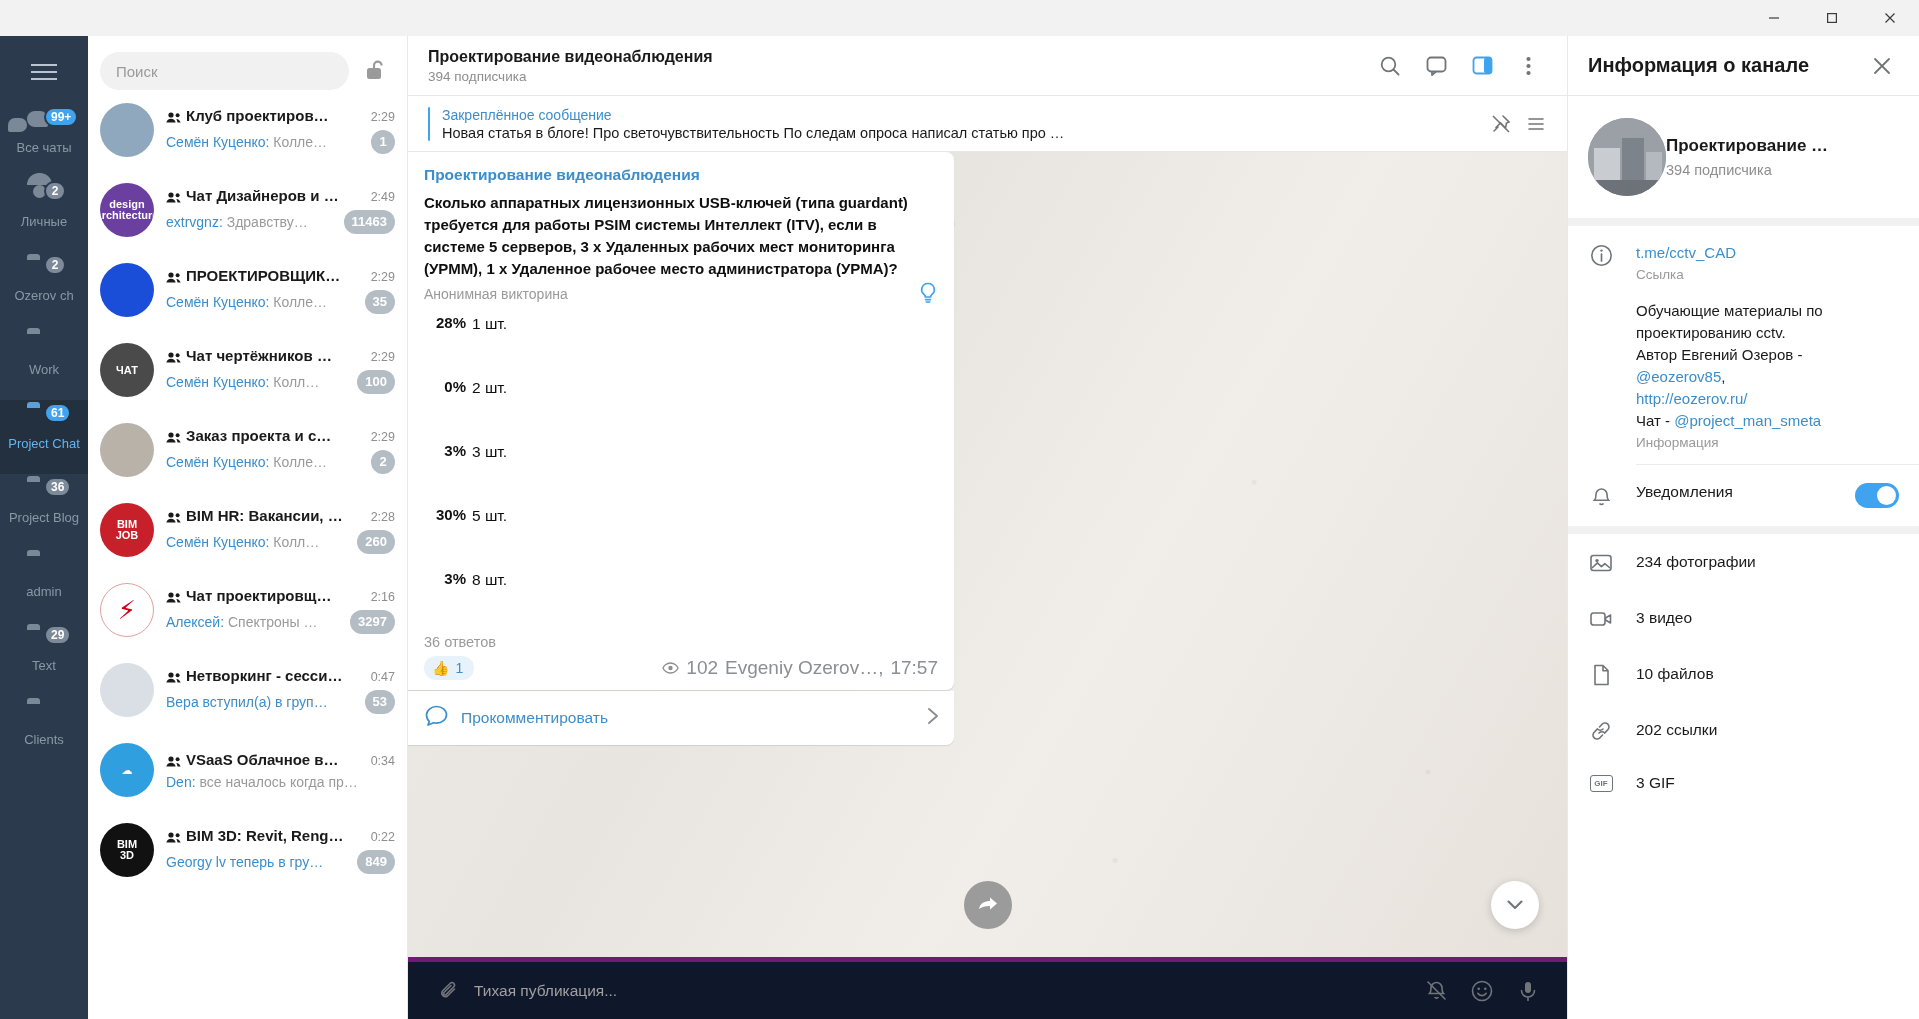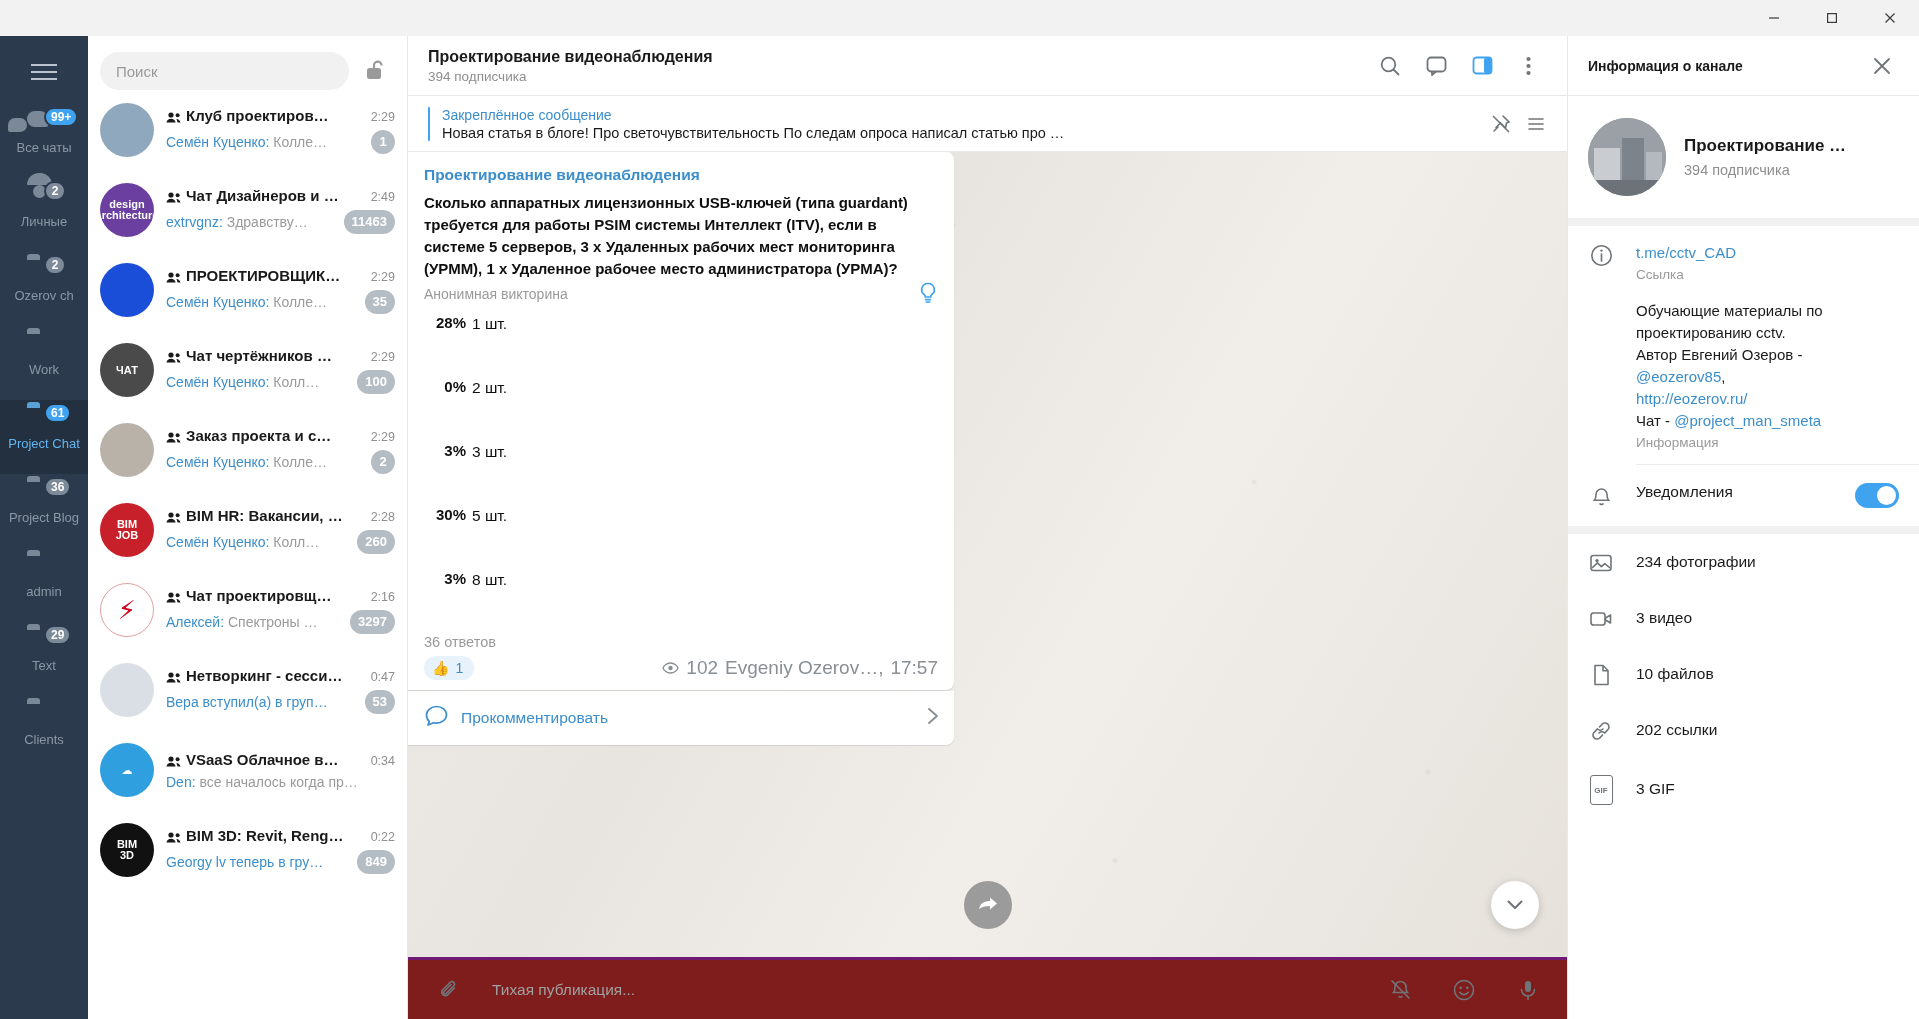--- a/index.html
+++ b/index.html
@@ -180,36 +180,36 @@
 
   .fab {
     position: absolute; width: 48px; height: 48px; border-radius: 50%;
     display: flex; align-items: center; justify-content: center;
   }
   .fab.share { background: #9b9b9b; color: #fff; }
   .fab.scroll-down { background: #ffffff; color: #707579; box-shadow: 0 2px 8px rgba(0,0,0,.18); }
 
   
   .composer {
-    flex: 0 0 62px; height: 62px; background: #7f1d1d; border-top: 3px solid #701a75;
-    display: flex; align-items: center; padding: 0 18px 0 20px; gap: 22px;
+    flex: 0 0 62px; height: 62px; background: #0f172a; border-top: 5px solid #701a75;
+    display: flex; align-items: center; padding: 0 18px 0 20px; gap: 4px;
   }
   .composer .ph { flex: 1; font-size: 15.5px; color: #a0a0a0; }
   .cbtn { width: 42px; height: 42px; border-radius: 50%; display: flex; align-items: center;
     justify-content: center; color: #707579; }
 
   
   .info {
     width: 352px; flex: 0 0 352px; background: #fff; border-left: 1px solid #e8e8e8;
     padding-top: 36px; display: flex; flex-direction: column; overflow: hidden;
   }
   .info-head { height: 60px; display: flex; align-items: center; padding: 0 16px 0 20px;
     border-bottom: 1px solid #e8e8e8; flex: 0 0 60px; }
-  .info-head .t { flex: 1; font-size: 14px; font-weight: 600; color: #1a1a1a; }
-  .info-profile { padding: 22px 20px 22px 20px; display: flex; align-items: center; gap: 18px;
+  .info-head .t { flex: 1; font-size: 20px; font-weight: 600; color: #1a1a1a; }
+  .info-profile { padding: 22px 20px 22px 20px; display: flex; align-items: center; 
     border-bottom: 8px solid #f1f1f1; }
   .info-avatar { width: 78px; height: 78px; border-radius: 50%; flex: 0 0 78px; overflow: hidden;
     background: #8e8e8e; position: relative; }
   .info-pname { font-size: 17px; font-weight: 600; color: #1a1a1a;
     white-space: nowrap; overflow: hidden; text-overflow: ellipsis; max-width: 200px; }
   .info-psub { font-size: 14.5px; color: #8e8e8e; margin-top: 6px; }
   .info-row { display: flex; padding: 16px 20px 14px 20px; gap: 22px; }
   .info-icon { width: 26px; flex: 0 0 26px; color: #707579; padding-top: 2px; display: flex;
     justify-content: center; }
   .info-body { flex: 1; min-width: 0; }
@@ -217,21 +217,21 @@
   .info-cap { font-size: 13.5px; color: #9a9a9a; margin-top: 3px; }
   .info-desc { font-size: 15px; color: #1a1a1a; line-height: 22px; }
   .info-sep { height: 1px; background: #ececec; margin: 0 0 0 68px; }
   .thick-sep { height: 8px; background: #f1f1f1; }
   .toggle { width: 44px; height: 25px; border-radius: 13px; background: #3fa3f0;
     position: relative; flex: 0 0 44px; cursor: pointer; }
   .toggle::after { content: ""; position: absolute; right: 3px; top: 3px; width: 19px; height: 19px;
     border-radius: 50%; background: #fff; }
   .media-row { display: flex; align-items: center; padding: 15px 20px; gap: 22px; cursor: pointer; }
   .media-row .lbl { font-size: 15.5px; color: #1a1a1a; }
-  .gif-box { width: 23px; height: 30px; border: 1.6px solid #707579; border-radius: 3px;
+  .gif-box { width: 23px; height: 17px; border: 1.6px solid #707579; border-radius: 3px;
     display: flex; align-items: center; justify-content: center;
     font-size: 8px; font-weight: 700; color: #707579; }
 </style>
 </head>
 <body>
 
 <div class="app">
 
   <div class="titlebar">
     <div class="win-btn">

